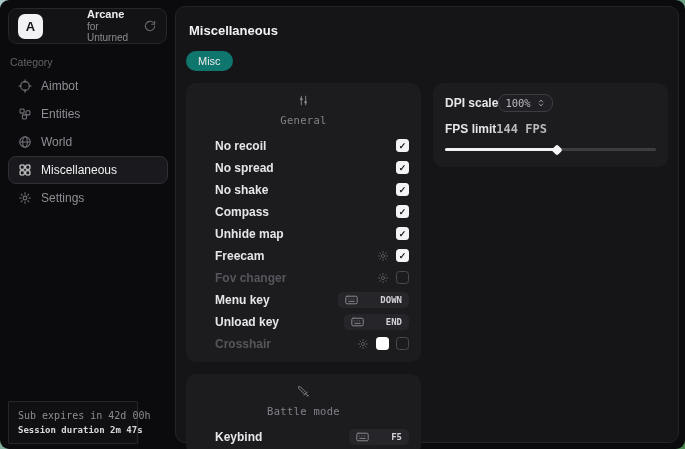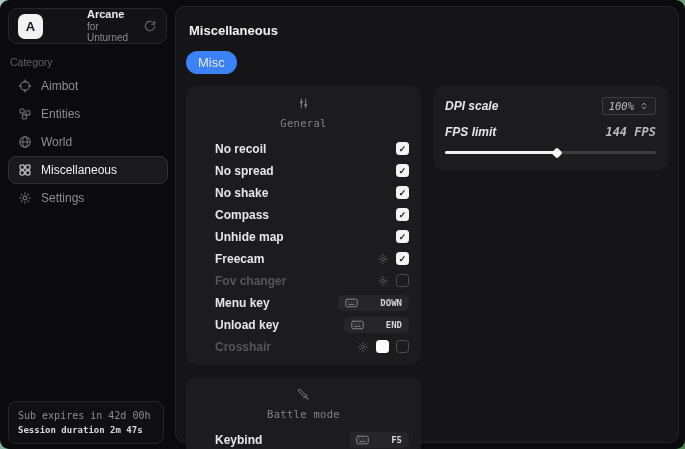--- a/index.html
+++ b/index.html
@@ -27,32 +27,32 @@
   .refresh { margin-left:auto; color:#6a6a72; display:flex; }
 
   .category { position:absolute; left:10px; top:56px; font-size:10.5px; color:#62626a; }
   .nav { position:absolute; left:8px; top:72px; width:160px; }
   .nav-item { height:28px; display:flex; align-items:center; gap:9px; padding:0 9px;
     border-radius:8px; border:1px solid transparent; color:#8e8e96; font-size:12px; cursor:pointer; }
   .nav-item .nicon { display:flex; color:#74747c; }
   .nav-item.active { background:#1a1a1e; border-color:#2f2f35; color:#f0f0f2; }
   .nav-item.active .nicon { color:#e8e8ea; }
 
-  .status { position:absolute; left:8px; bottom:5px; width:156px;
-    border:1px solid #26262b; border-radius:8px; background:#101013;
+  .status { position:absolute; left:8px; bottom:5px; width:130px;
+    border:1px solid #26262b; border-radius:1px; background:#101013;
     padding:8px 9px; font-family:"DejaVu Sans Mono",monospace; }
   .status-l1 { font-size:10px; color:#8c8c93; margin-bottom:4px; white-space:nowrap; }
   .status-l2 { font-size:9px; color:#d8d8dc; font-weight:bold; white-space:nowrap; }
 
   
   .main { position:absolute; left:175px; top:6px; right:6px; bottom:6px;
     background:#151518; border:1px solid #242428; border-radius:10px; padding:14px 10px 0 10px; }
   .page-title { font-size:13px; font-weight:bold; color:#f2f2f4; margin:2px 0 13px 3px; }
-  .tab { display:inline-flex; align-items:center; padding:4px 12px; background:#3b82f6;
-    border-radius:13px; font-size:13px; color:#e8e8ea; cursor:pointer; }
+  .tab { display:inline-flex; align-items:center; padding:4px 12px; background:#0f766e;
+    border-radius:13px; font-size:11px; color:#e8e8ea; cursor:pointer; }
   .cols { display:flex; gap:12px; align-items:flex-start; margin-top:12px; }
   .col { width:236px; }
 
   .card { background:#1c1c1f; border-radius:10px; padding:11px 12px 10px 12px; margin-bottom:12px; }
   .card-h { display:flex; align-items:center; gap:7px; margin-bottom:13px;
     font-family:"DejaVu Sans Mono",monospace; font-size:10.5px; color:#82828a; letter-spacing:.3px;flex-direction:column; }
   .card-h .hicon { display:flex; color:#82828a; }
 
   .row { display:flex; align-items:center; justify-content:space-between; height:13px; margin-bottom:9px;margin-left:17px; }
   .row:last-child { margin-bottom:2px; }
@@ -65,24 +65,24 @@
     display:flex; align-items:center; justify-content:center;
     font-size:9px; font-weight:bold; cursor:pointer; }
   .cb:empty { background:transparent; border:1.4px solid #4a4a52; }
   .swatch { width:13px; height:13px; border-radius:3.5px; cursor:pointer; }
 
   .keybadge { display:flex; align-items:center; gap:22px; background:#26262a; border-radius:5px;
     padding:3px 7px; font-family:"DejaVu Sans Mono",monospace; font-size:9px; font-weight:bold;
     color:#d2d2d7; cursor:pointer; }
   .keybadge .kicon { display:flex; color:#8a8a90; }
 
-  .drow { display:flex; align-items:center; justify-content:space-between; margin-bottom:10px;font-style:italic; }
+  .drow { display:flex; align-items:center; justify-content:flex-start; margin-bottom:10px; }
   .select { display:flex; align-items:center; gap:5px; background:#202024; border:1px solid #3c3c42;
-    border-radius:2px; padding:2px 6px; font-size:10.5px; color:#b9b9bf; cursor:pointer;
-    font-family:"DejaVu Sans Mono",monospace;margin-left:36px; }
+    border-radius:8px; padding:2px 6px; font-size:10.5px; color:#b9b9bf; cursor:pointer;
+    font-family:"DejaVu Sans Mono",monospace; }
   .select .sicon { display:flex; color:#9a9aa1; }
   .fps-value { font-size:12px; font-weight:600; color:#b9b9bf; font-family:"DejaVu Sans Mono",monospace; }
   .slider { position:relative; height:3px; background:#3c3c41; border-radius:2px; margin:12px 0 6px 0; cursor:pointer; }
   .slider .fill { position:absolute; left:0; top:0; height:100%; background:#f2f2f4; border-radius:2px; }
   .slider .thumb { position:absolute; top:50%; width:8px; height:8px; background:#f6f6f8;
     border-radius:2px; transform:translateY(-50%) rotate(45deg); cursor:grab; }
 
   svg.ic { display:block; }
   #defs { position:absolute; width:0; height:0; overflow:hidden; }
 </style>

